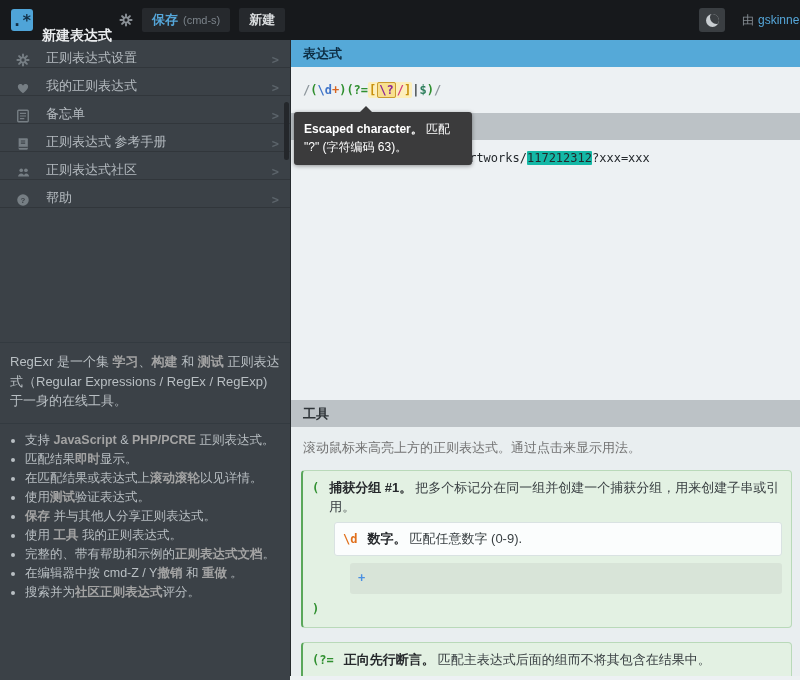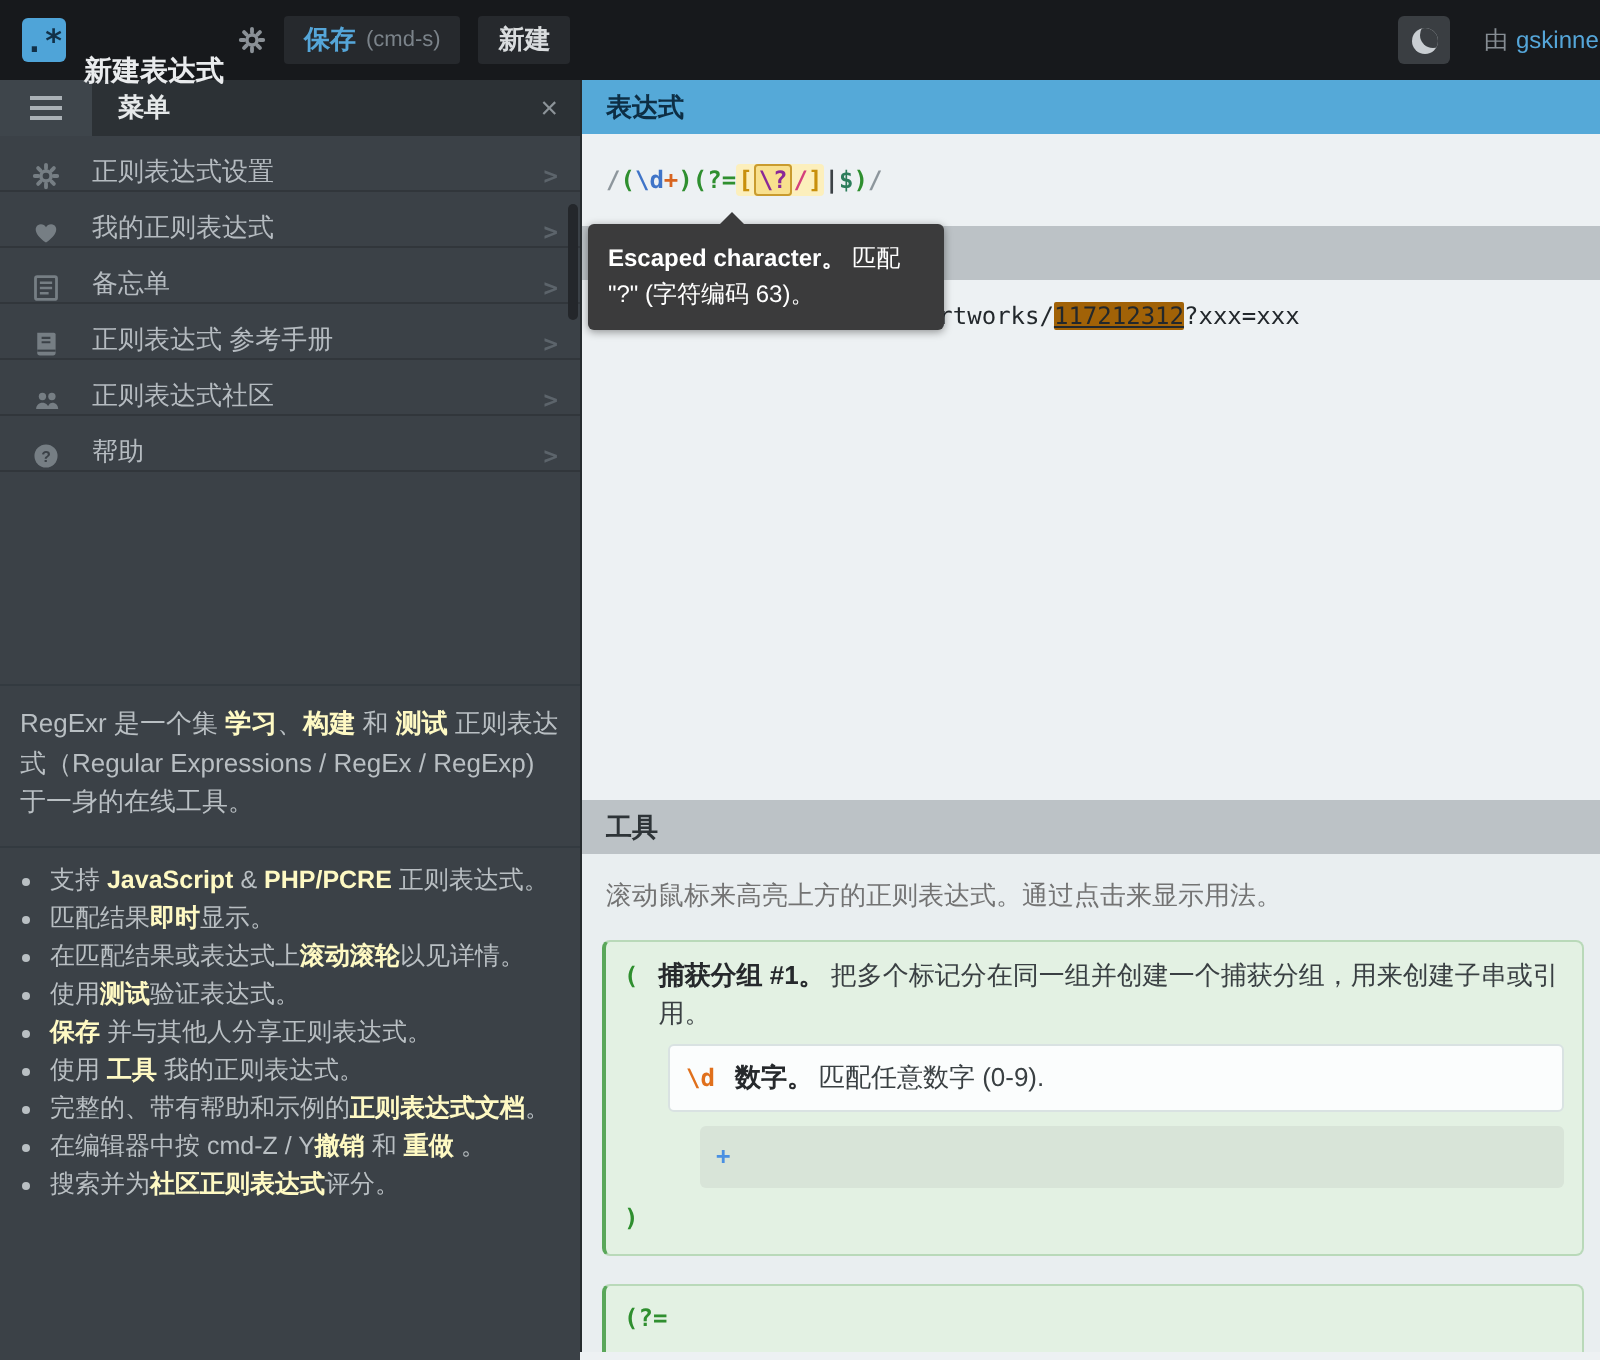--- a/index.html
+++ b/index.html
@@ -34,21 +34,21 @@
   .menu-toggle { width:46px; height:28px; background:#3e454b; display:flex; align-items:center; justify-content:center; cursor:pointer; }
   .menu-title { color:#e6e9ea; font-weight:bold; font-size:13px; margin-left:13px; }
   .menu-close { position:absolute; right:11px; top:0; height:28px; display:flex; align-items:center; color:#8d9499; font-size:15px; cursor:pointer; }
   .menu-item { height:28px; display:flex; align-items:flex-end; border-bottom:1px solid #31363b; position:relative; cursor:pointer; }
   .mi-icon { width:46px; display:flex; align-items:center; justify-content:center; }
   .mi-label { color:#b5bbc0; font-size:13px; }
   .mi-chevron { position:absolute; right:11px; color:#5c646b; font-weight:bold; font-size:12px; font-family:"DejaVu Sans Mono", monospace; }
 
   .info { position:absolute; top:302px; left:0; right:0; }
   .desc { border-top:1px solid #333a40; padding:9px 10px 10px 10px; color:#b9bfc3; font-size:13px; line-height:19.5px; }
-  .desc b, .bullets b { color:#fef9c3; font-weight:bold; }
+  .desc b, .bullets b { color:#a3a3a3; font-weight:bold; }
   .bullets { border-top:1px solid #333a40; margin:2px 0 0 0; padding:8px 8px 8px 25px; color:#b9bfc3; font-size:12.5px; line-height:17px; }
   .bullets li { margin:0 0 2px 0; }
 
   .scroll-thumb { position:absolute; top:62px; right:1px; width:5px; height:58px; background:#24272b; border-radius:3px; cursor:pointer; }
 
   .ad { position:absolute; bottom:0; left:0; right:0; height:62px; background:#45494e; padding:10px 12px; font-size:12px; line-height:14.5px; color:#9aa1a6; }
   .ad b { color:#d2d6d9; }
 
   
   .main { position:absolute; top:40px; left:290px; width:510px; height:636px; background:#edf1f3; overflow:hidden; border-left:1px solid #262b2e; }
@@ -64,21 +64,21 @@
   .tok-esc    { color:#8a2797; }
   .tok-char   { color:#d4407c; }
   .tok-alt    { color:#3c4246; }
   .tok-anchor { color:#2c7d5b; }
   .set-bg { background:#fcefbc; border-radius:2px; padding:1px 1px; }
   .tok-selected { background:#f8e08e; border:1px solid #c99b2e; border-radius:2px; padding:0 1px; margin:0 1px; }
 
   .text-header { height:27px; background:#bcc2c6; }
   .text-area { height:260px; padding:11px 12px; background:#edf1f3;
                font-family:"DejaVu Sans Mono", monospace; font-size:12px; color:#23282c; cursor:text; }
-  .match { background:#a16207; border-radius:1px;text-decoration:underline; }
+  .match { background:#14b8a6; border-radius:1px; }
 
   .tools-header { height:27px; background:#bcc2c6; color:#2e3438; font-weight:bold; font-size:13px; display:flex; align-items:center; padding-left:12px; }
   .tools-body { background:#e9eef0; height:253px; padding:10px 8px 0 10px; }
   .hint { color:#737373; font-size:13px; padding:2px 2px 13px 2px; }
 
   .tbox-green { background:#e3f1e3; border:1px solid #b9d9b9; border-left:2px solid #5aa75a; border-radius:4px; padding:7px 9px 8px 9px; margin-bottom:14px; }
   .trow { font-size:13px; color:#3a4043; line-height:19px; display:flex; align-items:baseline; }
   .trow .tk { font-family:"DejaVu Sans Mono", monospace; font-weight:bold; margin-right:10px; white-space:pre; font-size:12px; }
   .trow .td b { color:#26292c; margin-right:3px; }
   .tk-group { color:#2f8f2f; }
@@ -122,33 +122,20 @@
     <div class="moon-btn">
       <span class="moon"></span>
     </div>
     <div class="byline">
       <span>由</span><span class="link">gskinner</span>
     </div>
   </div>
 </div>
 
 <div class="sidebar">
-  <div class="menu-header">
-    <div class="menu-toggle">
-      <svg width="16" height="12" viewBox="0 0 16 12">
-        <g fill="#aab1b6">
-            <rect y="0" width="16" height="2"></rect>
-            <rect y="5" width="16" height="2"></rect>
-            <rect y="10" width="16" height="2"></rect>
-          </g>
-      </svg>
-    </div>
-    <div class="menu-title">菜单</div>
-    <div class="menu-close">×</div>
-  </div>
 
   <div class="menu-item">
     <span class="mi-icon">
       <svg width="14" height="14" viewBox="0 0 16 16">
         <g stroke="#767e84" stroke-width="2.2" stroke-linecap="round">
           <path d="M8 1.6v2M8 12.4v2M1.6 8h2M12.4 8h2M3.5 3.5l1.4 1.4M11.1 11.1l1.4 1.4M12.5 3.5l-1.4 1.4M4.9 11.1l-1.4 1.4" fill="none"></path>
         </g>
         <circle cx="8" cy="8" r="2.9" fill="none" stroke="#767e84" stroke-width="2"></circle>
       </svg>
     </span>
@@ -282,20 +269,21 @@
         </div>
       </div>
       <div class="trow trow-close">
         <span class="tk tk-group">)</span>
       </div>
     </div>
 
     <div class="tbox-green">
       <div class="trow">
         <span class="tk tk-group">(?=</span>
+        <span class="td"><b>正向先行断言。</b><span>匹配主表达式后面的组而不将其包含在结果中。</span></span>
       </div>
       <div class="tbox-yellow">
         
         
       </div>
     </div>
   </div>
 
   <div class="tooltip">
     <b>Escaped character。</b><span> 匹配 "?" (字符编码 63)。</span>

